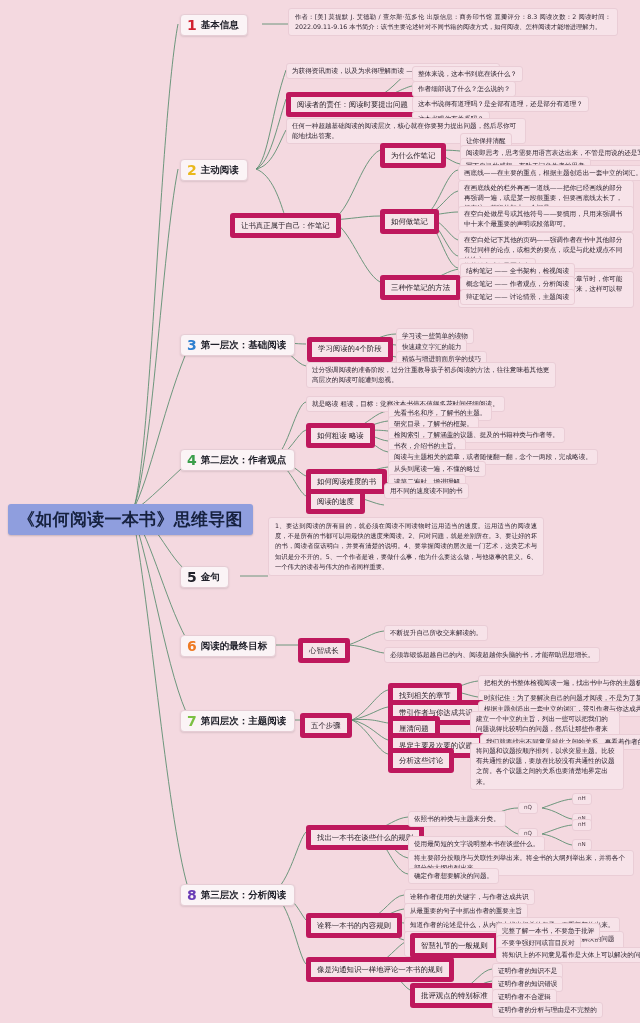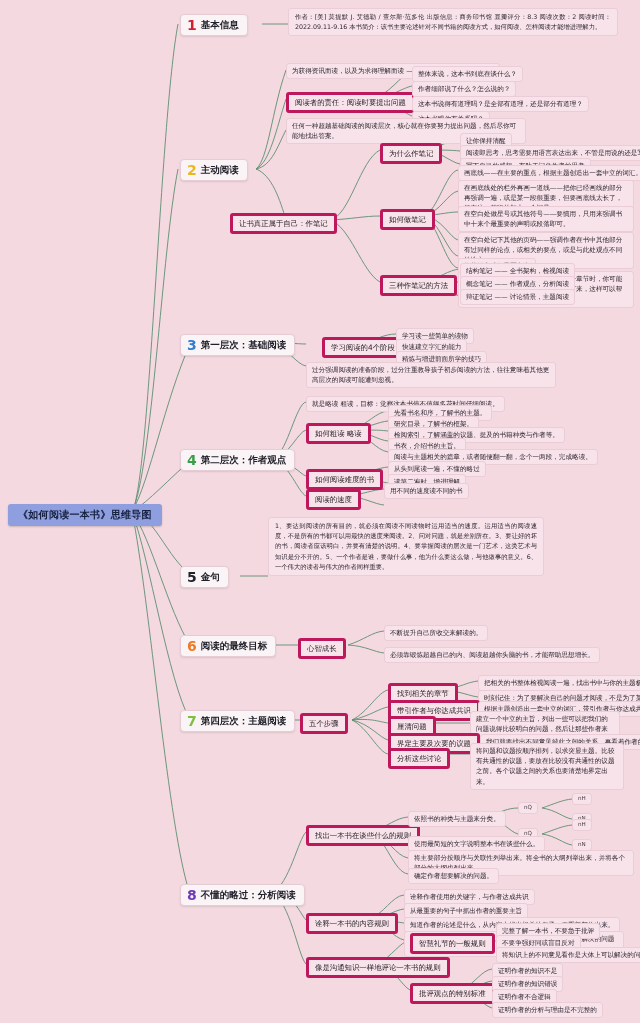--- a/index.html
+++ b/index.html
@@ -13,42 +13,42 @@
   #canvas{position:absolute;inset:0;width:640px;height:1023px;}
   svg.links{position:absolute;left:0;top:0;width:640px;height:1023px;pointer-events:none;z-index:1;}
 
   .node{position:absolute;z-index:2;box-sizing:border-box;}
 
   
   .root{
     background:#8f9ede;color:#16213f;
     border-radius:3px;
     padding:4px 10px;
-    font-size:10px;font-weight:bold;letter-spacing:.3px;
+    font-size:17px;font-weight:bold;letter-spacing:.3px;
     white-space:nowrap;
     box-shadow:0 1px 2px rgba(0,0,0,.18);
   }
 
   
   .l1{
     background:#fbf4f6;
     border:1px solid #e6cdd5;
     border-radius:4px;
     padding:3px 8px 3px 6px;
     display:flex;align-items:center;gap:4px;
     white-space:nowrap;
     box-shadow:0 1px 2px rgba(0,0,0,.10);
   }
   .l1 .num{font-size:14px;font-weight:bold;line-height:1;}
   .l1 .lbl{font-size:9.5px;color:#20202a;font-weight:bold;}
 
   
   .l2{
     background:#f7e3e9;
-    border:3px solid #be185d;
+    border:5px solid #be185d;
     border-radius:3px;
     padding:2px 6px;
     font-size:7.4px;color:#2a222a;line-height:1.5;
     white-space:nowrap;
   }
   
   .l3{
     background:#f7e3e9;
     border:1px solid #eacdd6;
     border-radius:3px;
@@ -224,21 +224,21 @@
 
   <div class="node l2" style="left:380px;top:275px;">三种作笔记的方法</div>
   <div class="node l3 nw" style="left:460px;top:263px;">结构笔记 —— 全书架构，检视阅读</div>
   <div class="node l3 nw" style="left:460px;top:276px;">概念笔记 —— 作者观点，分析阅读</div>
   <div class="node l3 nw" style="left:460px;top:289px;">辩证笔记 —— 讨论情景，主题阅读</div>
 
   <div class="node l1" style="left:180px;top:334px;">
     <span class="num" style="color:#2f7fd0">3</span>
     <span class="lbl">第一层次：基础阅读</span>
   </div>
-  <div class="node l2" style="left:322px;top:337px;">学习阅读的4个阶段</div>
+  <div class="node l2" style="left:307px;top:337px;font-family:Liberation Mono, monospace;">学习阅读的4个阶段</div>
   <div class="node l3 nw" style="left:396px;top:328px;">学习读一些简单的读物</div>
   <div class="node l3 nw" style="left:396px;top:339px;">快速建立字汇的能力</div>
   <div class="node l3 nw" style="left:396px;top:351px;">精炼与增进前面所学的技巧</div>
   <div class="node l3 wrap" style="left:306px;top:362px;width:250px;">过分强调阅读的准备阶段，过分注重教导孩子初步阅读的方法，往往意味着其他更高层次的阅读可能遭到忽视。</div>
 
   <div class="node l1" style="left:180px;top:449px;">
     <span class="num" style="color:#3a9e4b">4</span>
     <span class="lbl">第二层次：作者观点</span>
   </div>
   <div class="node l3 nw" style="left:306px;top:396px;">就是略读 粗读，目标：觉察这本书值不值得多花时间仔细阅读。</div>
@@ -280,21 +280,21 @@
   <div class="node l3 nw" style="left:478px;top:701px;">根据主题创造出一套中立的词汇，带引作者与你达成共识。</div>
   <div class="node l2" style="left:388px;top:716px;">厘清问题</div>
   <div class="node l3 wrap" style="left:470px;top:711px;width:150px;">建立一个中立的主旨，列出一些可以把我们的问题说得比较明白的问题，然后让那些作者来回答这些问题。</div>
   <div class="node l2" style="left:388px;top:733px;">界定主要及次要的议题</div>
   <div class="node l3 nw" style="left:480px;top:734px;">我们就要找出不同意见彼此之间的关系，再看着作者的观点来作分类。</div>
   <div class="node l2" style="left:388px;top:748px;">分析这些讨论</div>
   <div class="node l3 wrap" style="left:470px;top:743px;width:154px;">将问题和议题按顺序排列，以求突显主题。比较有共通性的议题，要放在比较没有共通性的议题之前。各个议题之间的关系也要清楚地界定出来。</div>
 
   <div class="node l1" style="left:180px;top:884px;">
     <span class="num" style="color:#6a3cb5">8</span>
-    <span class="lbl">不懂的略过：分析阅读</span>
+    <span class="lbl">第三层次：分析阅读</span>
   </div>
 
   <div class="node l2" style="left:306px;top:825px;">找出一本书在谈些什么的规则</div>
   <div class="node l3 nw" style="left:408px;top:811px;">依照书的种类与主题来分类。</div>
   <div class="tiny node" style="left:518px;top:802px;">nQ</div>
   <div class="tiny node" style="left:572px;top:793px;">nH</div>
   <div class="tiny node" style="left:572px;top:813px;">nN</div>
   <div class="tiny node" style="left:518px;top:828px;">nQ</div>
   <div class="tiny node" style="left:572px;top:819px;">nH</div>
   <div class="tiny node" style="left:572px;top:839px;">nN</div>

